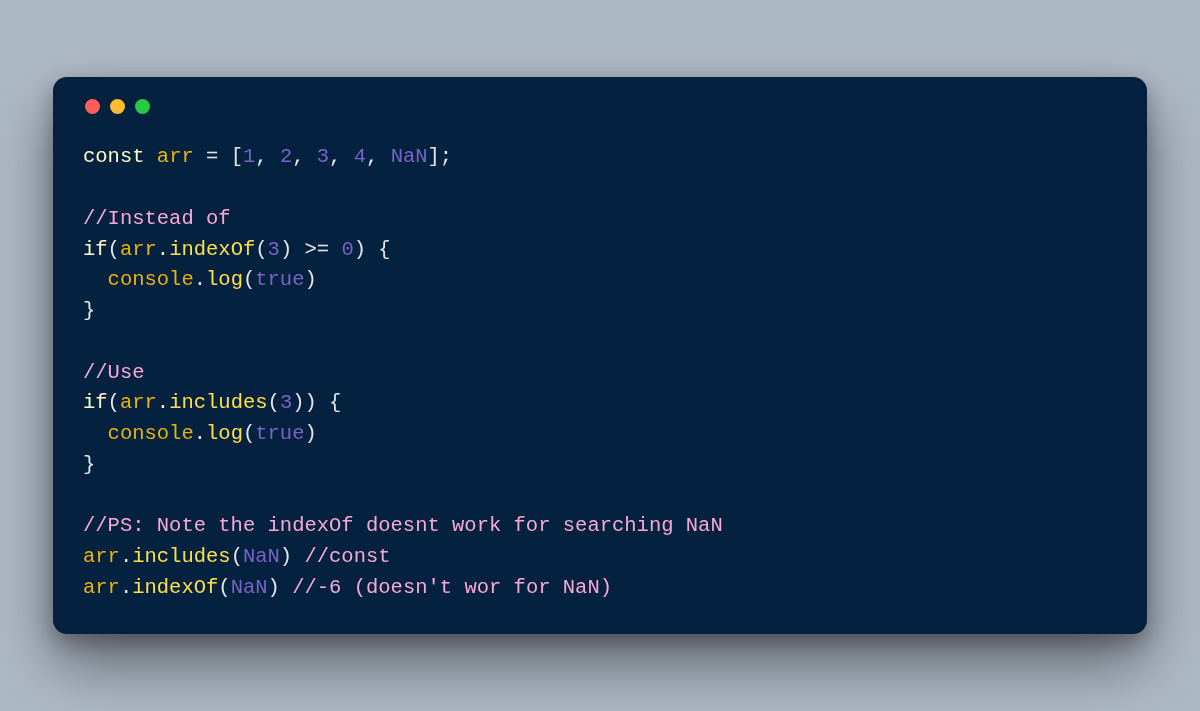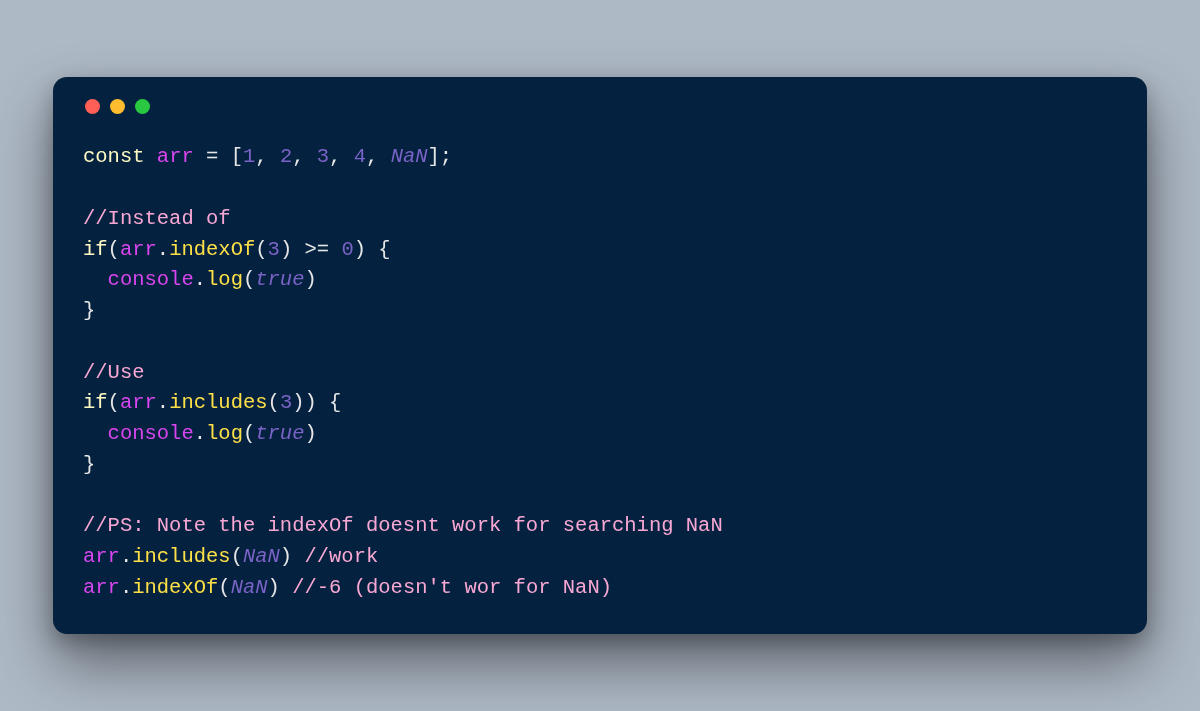--- a/index.html
+++ b/index.html
@@ -34,25 +34,25 @@
   pre.code {
     font-family: inherit;
     font-size: 20.5px;
     line-height: 1.5;
     white-space: pre;
     color: #e6e6e6;
   }
 
   
   .tok-keyword  { color: #fef9c3; }    
-  .tok-ident    { color: #d946ef; }    
+  .tok-ident    { color: #eab308; }    
   .tok-method   { color: #fde047; }    
   .tok-punct    { color: #e6e6e6; }    
   .tok-number   { color: #7a63c6; }    
-  .tok-const    { color: #7a63c6; font-style: italic; }    
+  .tok-const    { color: #7a63c6; }    
   .tok-comment  { color: #f9a8d4; }    
 </style>
 </head>
 <body>
 
 <div class="window">
   <div class="traffic-lights">
     <div class="dot red"></div>
     <div class="dot yellow"></div>
     <div class="dot green"></div>
@@ -63,15 +63,15 @@
 <span class="tok-keyword">if</span><span class="tok-punct">(</span><span class="tok-ident">arr</span><span class="tok-punct">.</span><span class="tok-method">indexOf</span><span class="tok-punct">(</span><span class="tok-number">3</span><span class="tok-punct">) &gt;= </span><span class="tok-number">0</span><span class="tok-punct">) {</span>
 <span class="tok-punct">  </span><span class="tok-ident">console</span><span class="tok-punct">.</span><span class="tok-method">log</span><span class="tok-punct">(</span><span class="tok-const">true</span><span class="tok-punct">)</span>
 <span class="tok-punct">}</span>
 
 <span class="tok-comment">//Use</span>
 <span class="tok-keyword">if</span><span class="tok-punct">(</span><span class="tok-ident">arr</span><span class="tok-punct">.</span><span class="tok-method">includes</span><span class="tok-punct">(</span><span class="tok-number">3</span><span class="tok-punct">)) {</span>
 <span class="tok-punct">  </span><span class="tok-ident">console</span><span class="tok-punct">.</span><span class="tok-method">log</span><span class="tok-punct">(</span><span class="tok-const">true</span><span class="tok-punct">)</span>
 <span class="tok-punct">}</span>
 
 <span class="tok-comment">//PS: Note the indexOf doesnt work for searching NaN</span>
-<span class="tok-ident">arr</span><span class="tok-punct">.</span><span class="tok-method">includes</span><span class="tok-punct">(</span><span class="tok-const">NaN</span><span class="tok-punct">) </span><span class="tok-comment">//work</span>
+<span class="tok-ident">arr</span><span class="tok-punct">.</span><span class="tok-method">includes</span><span class="tok-punct">(</span><span class="tok-const">NaN</span><span class="tok-punct">) </span><span class="tok-comment">//const</span>
 <span class="tok-ident">arr</span><span class="tok-punct">.</span><span class="tok-method">indexOf</span><span class="tok-punct">(</span><span class="tok-const">NaN</span><span class="tok-punct">) </span><span class="tok-comment">//-6 (doesn't wor for NaN)</span></pre>
 </div>
 
 </body></html>

